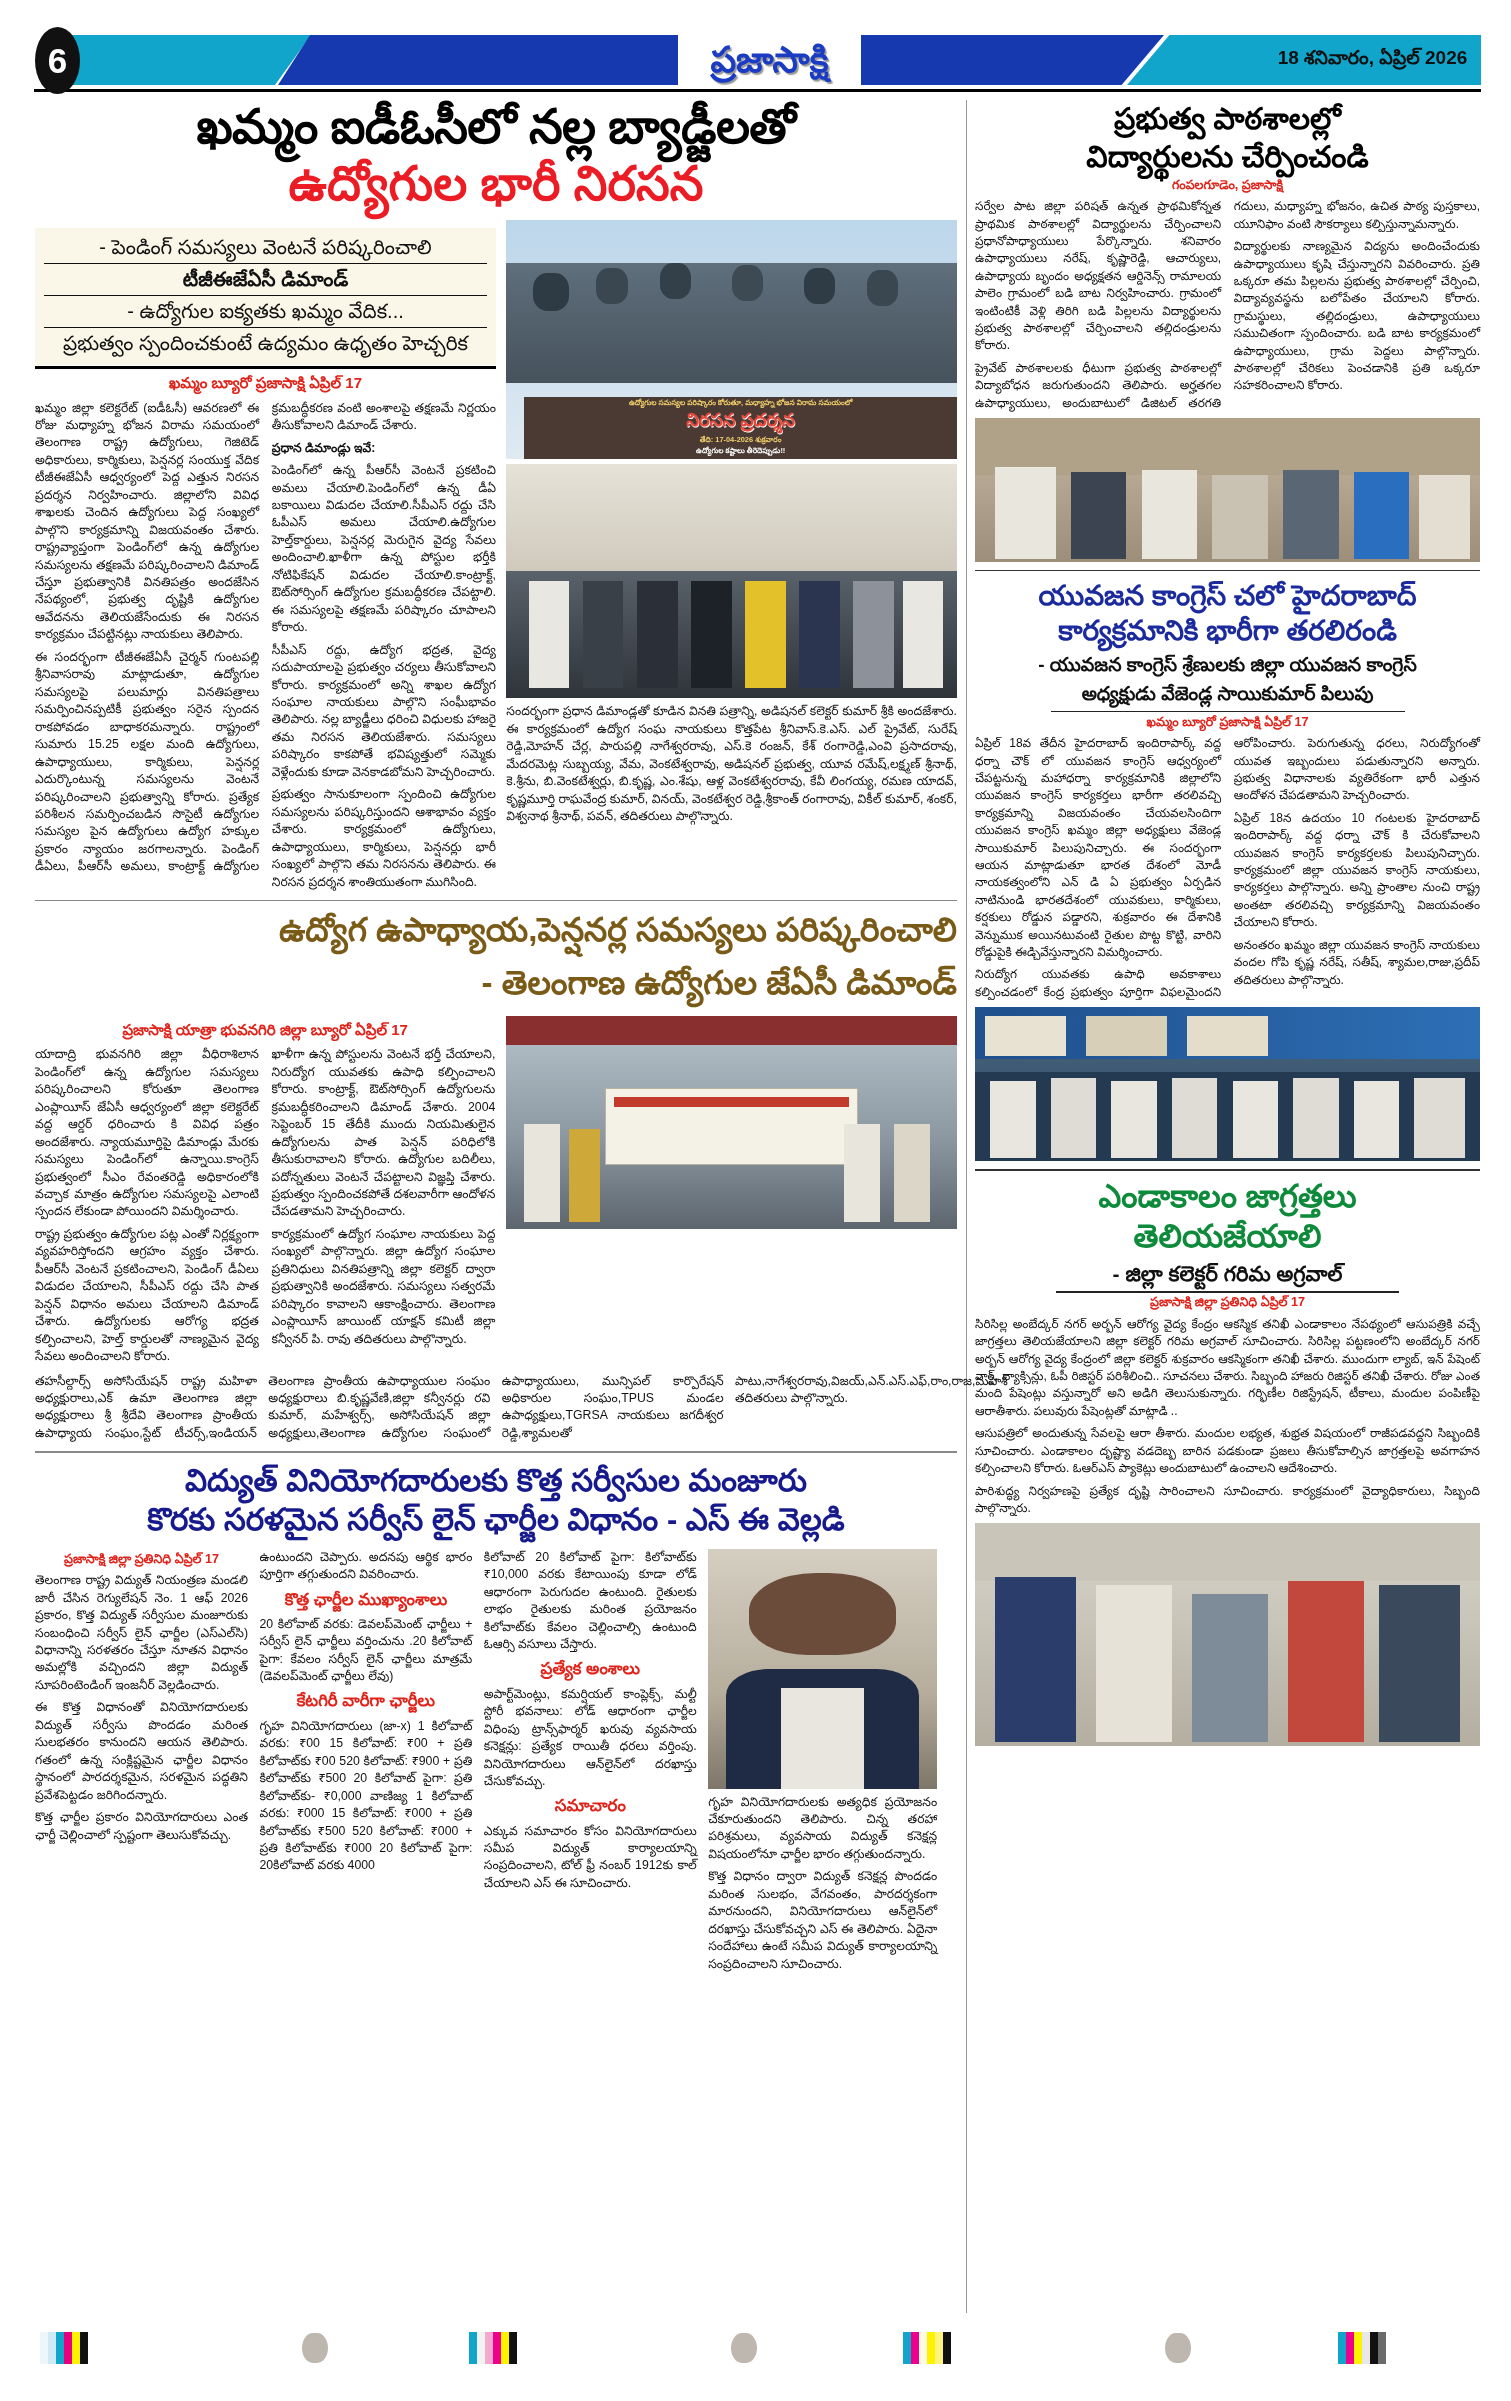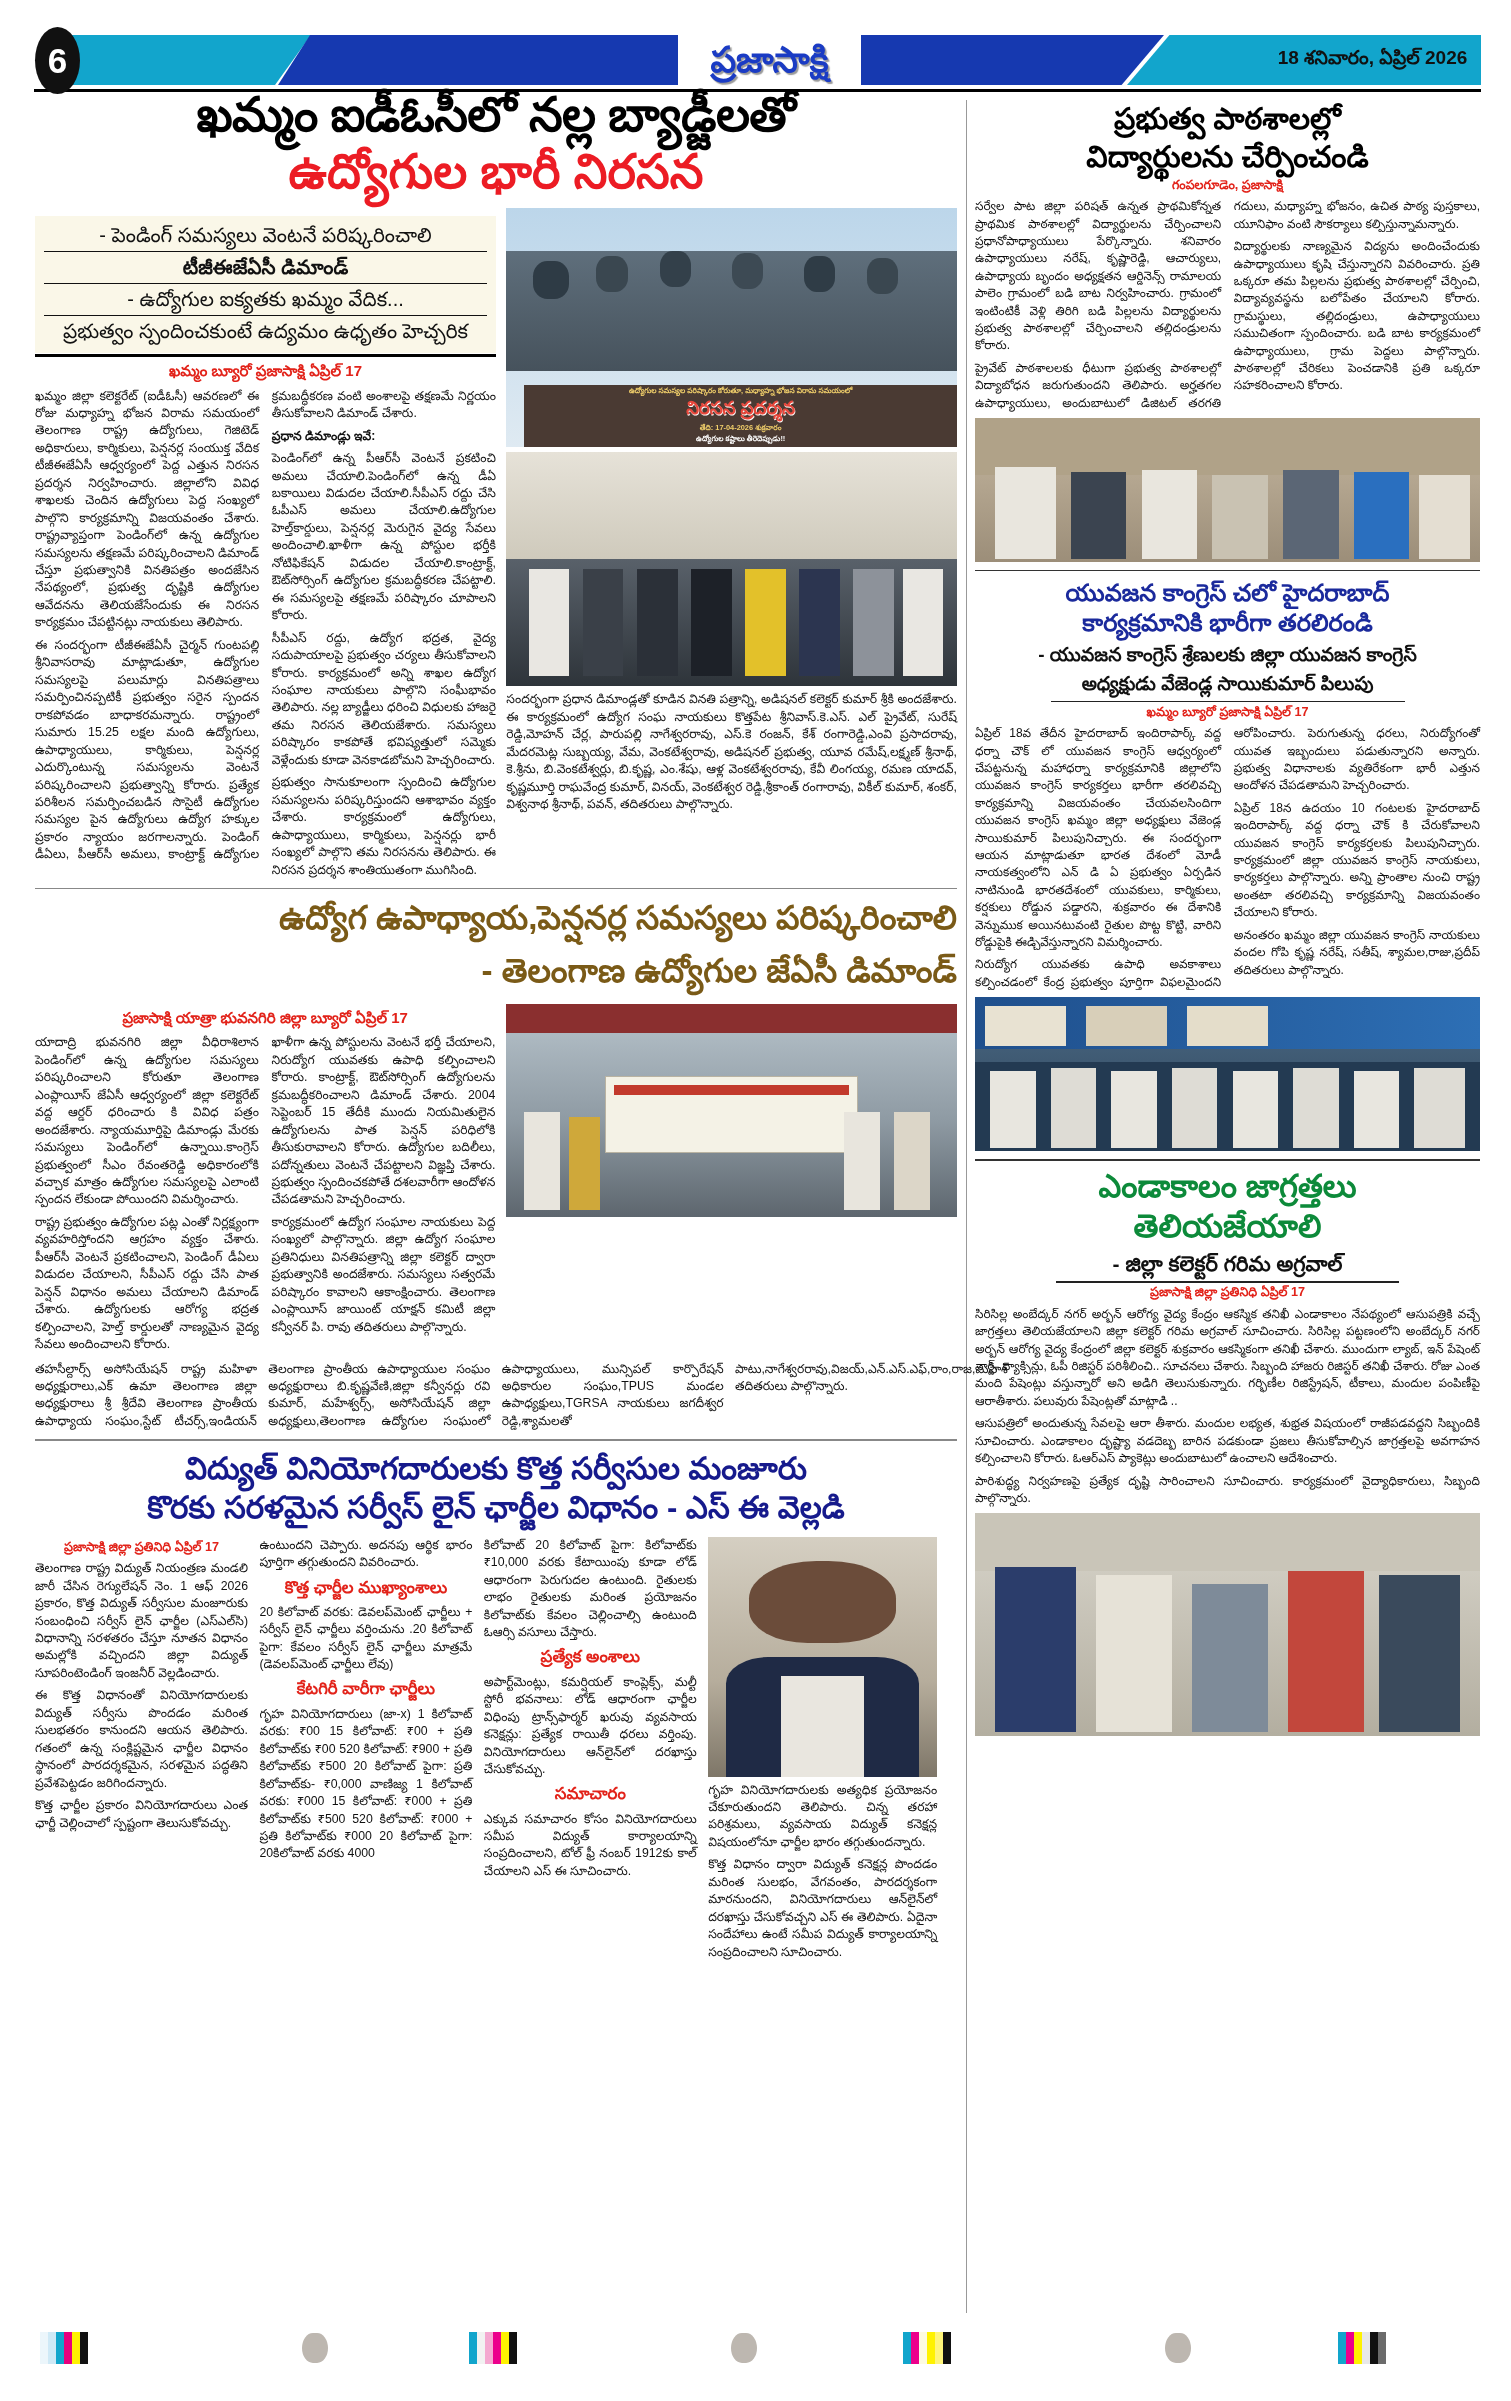--- a/index.html
+++ b/index.html
@@ -71,21 +71,21 @@
   .masthead-date {
     font-size: 19px; font-weight: bold; color: #111;
     white-space: nowrap;
   }
   .rule-under-masthead {
     position: absolute; left: 34px; top: 89px;
     width: 1447px; height: 2.9px; background: #000;
   }
 
   
-  .col-left { position: absolute; left: 35px; top: 88px; width: 922px; }
+  .col-left { position: absolute; left: 35px; top: 100px; width: 922px; }
   .col-right { position: absolute; left: 975px; top: 100px; width: 505px; }
   .vsep {
     position: absolute; left: 966px; top: 100px;
     width: 1.1px; height: 2213px; background: #999;
   }
 
   
   .hl-black {
     font-size: 48px; font-weight: bold; color: #000;
     text-align: center; line-height: 1.12; letter-spacing: -0.6px;
@@ -100,21 +100,21 @@
   }
   .hl-olive {
     font-size: 33px; font-weight: bold; color: #7a5a17;
     text-align: right; line-height: 1.3;
   }
   .hl-blue {
     font-size: 31px; font-weight: bold; color: #161a8c;
     text-align: center; line-height: 1.28;
   }
   .hl-navy {
-    font-size: 24px; font-weight: bold; color: #1b2a9c;
+    font-size: 28px; font-weight: bold; color: #1b2a9c;
     text-align: center; line-height: 1.25;
   }
   .hl-green {
     font-size: 32px; font-weight: bold; color: #0d8a3a;
     text-align: center; line-height: 1.22;
   }
   .subhl {
     font-size: 19px; font-weight: bold; color: #111;
     text-align: center; line-height: 1.3; margin-top: 4.6px;
   }

